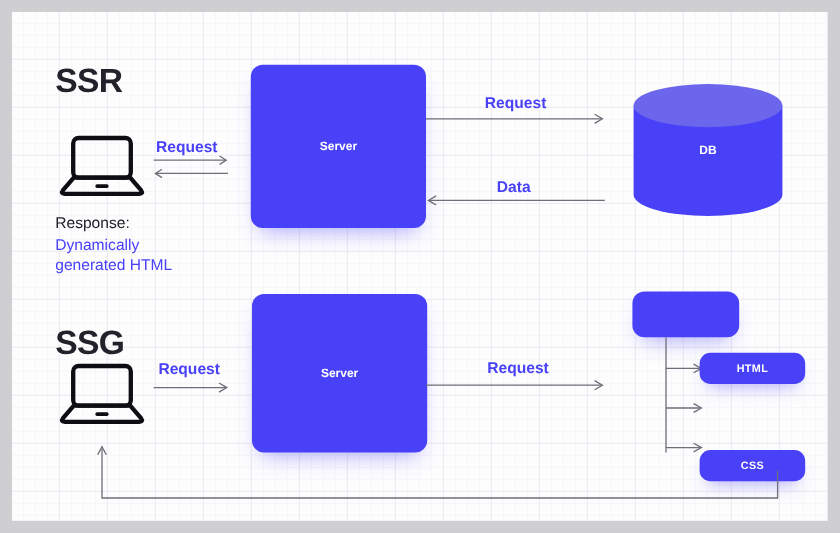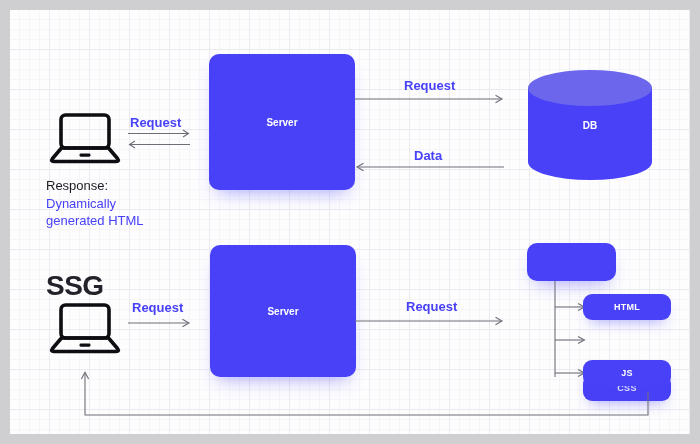--- a/index.html
+++ b/index.html
@@ -35,20 +35,21 @@
   .resp-wrap .hl{color:#4841f7;}
 
   svg{display:block;overflow:visible;}
 </style>
 </head>
 <body>
 
 <div id="frame">
   <div id="canvas">
 
+    <div class="abs section-title" style="left:36px;top:44px;">SSR</div>
 
     <div class="abs" style="left:38px;top:102px;">
       <svg width="74" height="52" viewBox="0 0 74 52" fill="none">
         <rect x="13" y="3" width="48" height="33" rx="4.5" stroke="#0d0d12" stroke-width="3.6" fill="none"></rect>
         <path d="M13.5 36 L4.5 46.5 Q2.2 49.5 6 49.5 L68 49.5 Q71.8 49.5 69.5 46.5 L60.5 36 Z" stroke="#0d0d12" stroke-width="3.6" fill="none" stroke-linejoin="round"></path>
         <rect x="31.5" y="41.5" width="11" height="3.2" rx="1.4" fill="#0d0d12"></rect>
       </svg>
     </div>
 
     <div class="abs link-label" style="left:120px;top:105px;">Request</div>
@@ -137,23 +138,20 @@
         <polyline points="24,88.4 30.5,92 24,95.6" fill="none" stroke="#6e6e78" stroke-width="1.1"></polyline>
       </svg>
     </div>
 
     <div class="abs asset-box" style="left:573px;top:284px;width:88px;height:26px;">
       <span>HTML</span>
     </div>
     <div class="abs asset-box" style="left:573px;top:317px;width:88px;height:26px;margin-top:48px;">
       <span>CSS</span>
     </div>
-    <div class="abs asset-box" style="left:573px;top:350px;width:88px;height:26px;">
-      <span>JS</span>
-    </div>
 
     <div class="abs" style="left:73px;top:360px;">
       <svg width="570" height="50" viewBox="0 0 570 50">
         <polyline points="565,22 565,45 2,45 2,4" fill="none" stroke="#6e6e78" stroke-width="1.1"></polyline>
         <polyline points="-1.6,9 2,2.2 5.6,9" fill="none" stroke="#6e6e78" stroke-width="1.1"></polyline>
       </svg>
     </div>
 
 
   </div>

